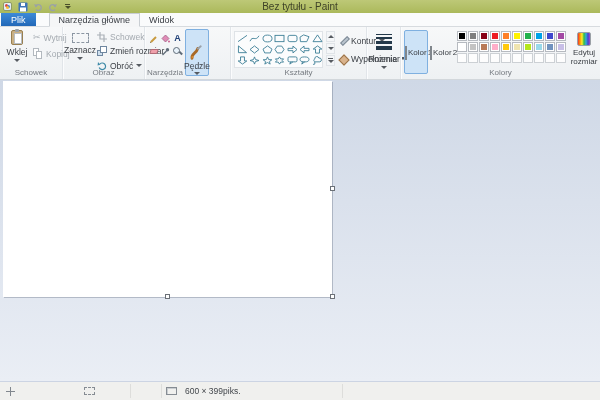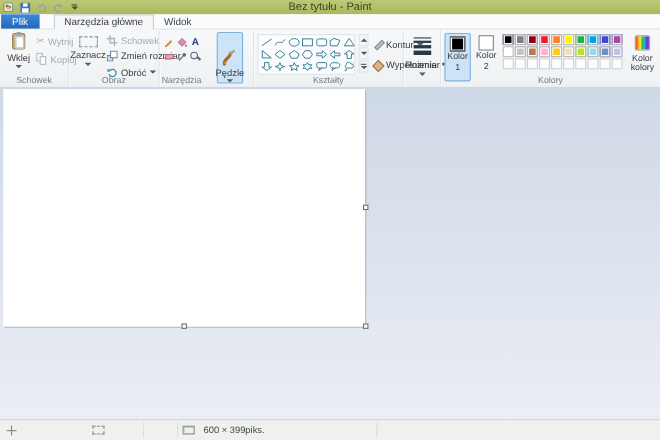--- a/index.html
+++ b/index.html
@@ -71,21 +71,21 @@
   .tool-grid{position:absolute;left:3px;top:5px;display:grid;grid-template-columns:repeat(3,11px);grid-auto-rows:12px;gap:1px;}
   .tool{display:flex;align-items:center;justify-content:center;}
   .glyph-A{font-size:9px;font-weight:bold;color:#1f3f77;line-height:9px;}
   .eraser{width:8px;height:5px;background:#efa0ab;border:1px solid #b26b76;border-radius:1px;transform:skewX(-18deg);}
   .mag{position:relative;width:9px;height:9px;}
   .mag:before{content:"";position:absolute;left:0;top:0;width:5px;height:5px;border:1px solid #5f6b78;border-radius:50%;background:#e8f2fa;}
   .mag:after{content:"";position:absolute;left:5.5px;top:5.5px;width:3.5px;height:1.5px;background:#5f6b78;transform:rotate(45deg);}
 
   
   .g-pedzle{width:46px;}
-  .btn-pedzle{left:12px;top:2px;width:24px;height:47px;background:var(--active_tool_bg);
+  .btn-pedzle{left:0;top:2px;width:24px;height:47px;background:var(--active_tool_bg);
     border:1px solid var(--active_tool_border);border-radius:2px;gap:1px;padding-top:15px;}
 
   
   .g-ksztalty{width:136px;}
   .shape-grid{position:absolute;left:3px;top:4px;width:89px;display:grid;grid-template-columns:repeat(7,12.5px);grid-auto-rows:11px;
     border:1px solid #dfe3e7;background:#fbfcfd;padding:1px;}
   .shape-cell{display:flex;align-items:center;justify-content:center;color:var(--shape_stroke);}
   .shape-cell svg{width:11px;height:9px;}
   .shape-cell svg *{stroke:currentColor;fill:none;stroke-width:1;}
   .shape-scroll{position:absolute;left:95px;top:4px;display:flex;flex-direction:column;gap:1px;}
@@ -100,21 +100,21 @@
 
   
   .g-rozmiar{width:34px;}
   .btn-rozmiar{left:3px;top:4px;width:28px;height:42px;}
   .size-bars{display:flex;flex-direction:column;gap:2px;margin-top:3px;margin-bottom:2px;}
   .size-bars i{display:block;width:16px;background:#24394a;}
   .sb1{height:1px;} .sb2{height:2px;} .sb3{height:3px;} .sb4{height:4px;}
 
   
   .g-kolory{flex:1 1 auto;}
-  .colbtn{position:absolute;top:3px;width:24px;height:44px;display:flex;flex-direction:column;align-items:center;gap:1px;border-radius:2px;padding-top:2px;}
+  .colbtn{position:absolute;top:3px;width:24px;height:44px;display:flex;flex-direction:row;align-items:center;gap:1px;border-radius:2px;padding-top:2px;}
   .colbtn .lbl{font-size:8px;line-height:8.5px;}
   .btn-kolor1{left:3px;background:var(--active_tool_bg);border:1px solid var(--active_tool_border);}
   .btn-kolor2{left:29px;}
   .swbig{width:14px;height:14px;border:1px solid #80868c;box-shadow:inset 0 0 0 1px #fff;}
   .palette{position:absolute;left:56px;top:4px;display:flex;flex-direction:column;gap:1px;}
   .prow{display:flex;gap:1px;}
   .swatch{width:10px;height:10px;border:1px solid #b6bac0;box-shadow:inset 0 0 0 1px #fff;background:#fff;}
   .swatch.empty{border:1px solid #ccd0d4;box-shadow:none;background:#fdfdfd;}
   .btn-edytuj{position:absolute;left:168px;top:3px;width:30px;height:46px;display:flex;flex-direction:column;align-items:center;gap:2px;padding-top:2px;}
   .rainbow{width:14px;height:14px;border:1px solid #9aa0a6;border-radius:2px;
@@ -484,21 +484,21 @@
             <span class="swatch empty"></span>
             <span class="swatch empty"></span>
             <span class="swatch empty"></span>
             <span class="swatch empty"></span>
             <span class="swatch empty"></span>
             <span class="swatch empty"></span>
           </div>
       </div>
       <div class="btn-edytuj">
         <span class="rainbow"></span>
-        <span class="lbl">Kolor kolory</span>
+        <span class="lbl">Edytuj rozmiar</span>
       </div>
       <div class="rgroup-label">Kolory</div>
     </div>
   </div>
 
   <div class="workarea">
     <div class="canvas"></div>
     <span class="handle h-r"></span>
     <span class="handle h-b"></span>
     <span class="handle h-rb"></span>

